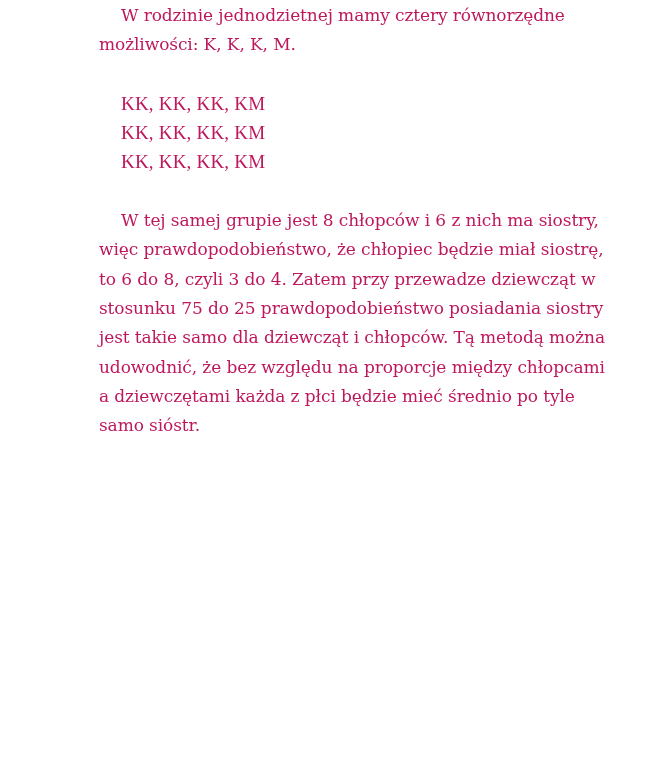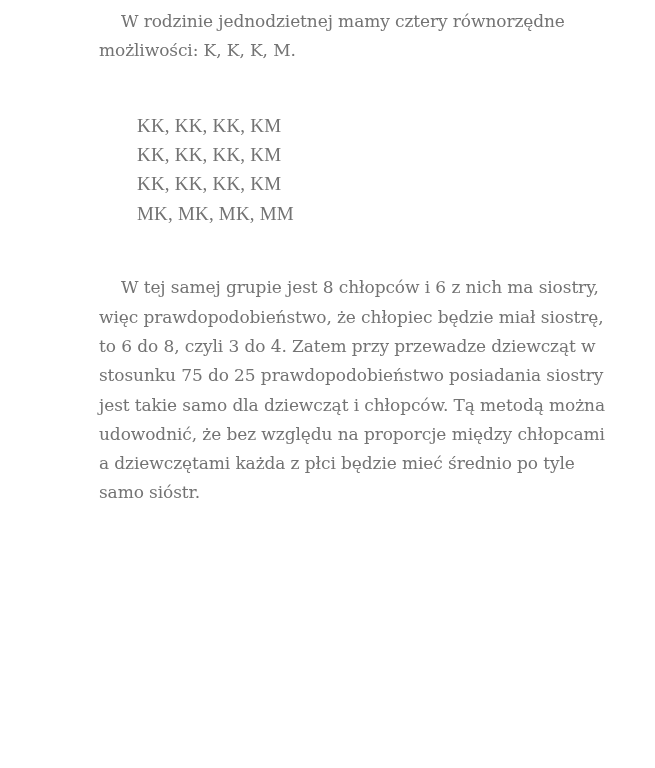--- a/index.html
+++ b/index.html
@@ -9,39 +9,39 @@
   }
   body {
     width: 655px;
     height: 768px;
     overflow: hidden;
     position: relative;
   }
   .page {
     position: absolute;
     left: 99px;
-    top: 7px;
+    top: 1px;
     width: 520px;
     font-family: "DejaVu Serif", "Liberation Serif", serif;
     font-size: 17px;
     line-height: 29.3px;
-    color: #737373;
+    color: #be185d;
     letter-spacing: -0.1px;
   }
   .para {
     margin: 0;
   }
   .indent {
     text-indent: 22px;
   }
   .blank {
     height: 29.3px;
   }
   .combos {
-    margin: 16px;
+    margin: 0;
     padding-left: 22px;
     font-family: "Liberation Serif", serif;
     font-size: 19px;
     letter-spacing: 0.2px;
   }
   .combo-row {
     display: block;
     height: 29.3px;
   }
 </style>
@@ -50,19 +50,18 @@
 
 <div class="page">
   <p class="para indent">W rodzinie jednodzietnej mamy cztery równorzędne możliwości: K, K, K, M.</p>
 
   <div class="blank"></div>
 
   <div class="combos">
     <span class="combo-row">KK, KK, KK, KM</span>
     <span class="combo-row">KK, KK, KK, KM</span>
     <span class="combo-row">KK, KK, KK, KM</span>
-    <span class="combo-row">MK, MK, MK, MM</span>
   </div>
 
   <div class="blank"></div>
 
   <p class="para indent">W tej samej grupie jest 8 chłopców i 6 z nich ma siostry, więc prawdopodobieństwo, że chłopiec będzie miał siostrę, to 6 do 8, czyli 3 do 4. Zatem przy przewadze dziewcząt w stosunku 75 do 25 prawdopodobieństwo posiadania siostry jest takie samo dla dziewcząt i chłopców. Tą metodą można udowodnić, że bez względu na proporcje między chłopcami a dziewczętami każda z płci będzie mieć średnio po tyle samo sióstr.</p>
 </div>
 
 </body></html>

